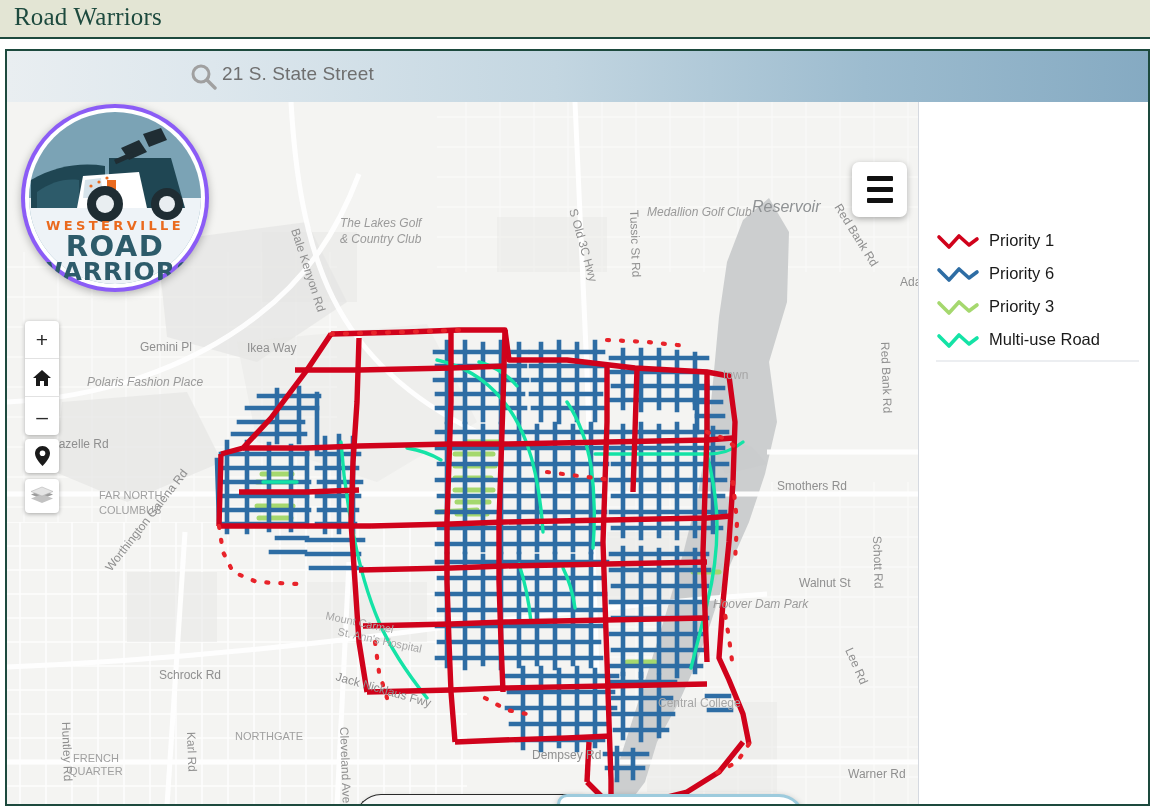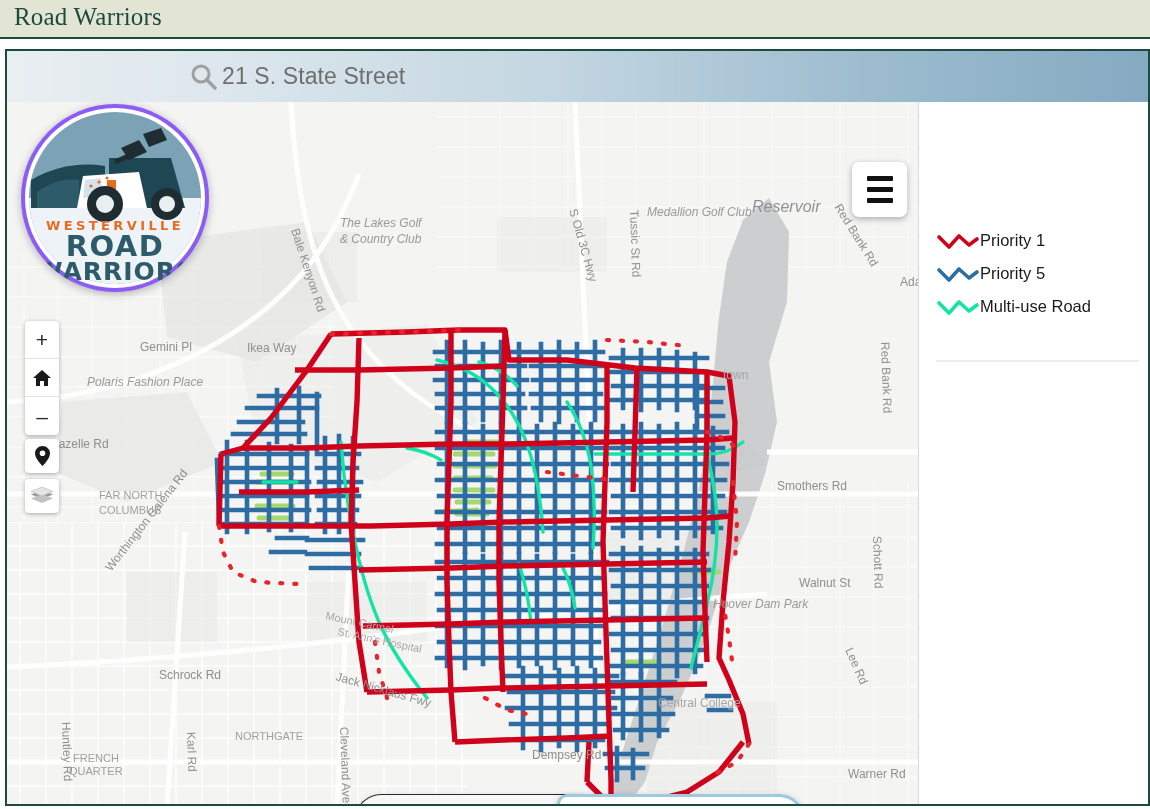--- a/index.html
+++ b/index.html
@@ -41,21 +41,21 @@
     background: linear-gradient(90deg,#e9eef1 0%, #dde7ed 18%, #c3d6e1 48%, #9dbccf 75%, #85aac2 100%);
     z-index: 40;
     display: flex; align-items: center;
   }
   #search-icon {
     position: absolute; left: 183px; top: 12px;
     width: 27px; height: 27px;
   }
   #search-value {
     position: absolute; left: 215px; top: 12px;
-    font-size: 23px; color: #6f6f6f;
+    font-size: 19px; color: #6f6f6f;
     font-family: "Liberation Sans", sans-serif;
     letter-spacing: .1px;
   }
 
   
   #map-area {
     position: absolute; left: 0; top: 51px;
     width: 911px; height: 704px;
     background: #f4f4f2;
     overflow: hidden;
@@ -112,21 +112,21 @@
     position: absolute; left: 911px; top: 51px;
     width: 232px; height: 704px;
     background: #fff;
     border-left: 1px solid #d5d9e0;
     z-index: 30;
   }
   #legend-list { position: absolute; left: 17px; top: 122px; width: 205px; }
   .legend-row { display: flex; align-items: center; height: 33px; }
   .legend-symbol { width: 44px; height: 22px; flex: 0 0 44px; }
   .legend-label {
-    font-size: 16.5px; color: #1a1a1a; 
+    font-size: 16.5px; color: #1a1a1a; margin-left: 9px;
     font-family: "Liberation Sans", sans-serif;
   }
   #legend-divider {
     position: absolute; left: 17px; top: 258px;
     width: 203px; height: 2px; background: #eceef1;
   }
 
   
   #tab-bar {
     position: absolute; left: 348px; top: 743px;
@@ -465,21 +465,27 @@
         <div class="legend-row">
           <svg class="legend-symbol" viewBox="0 0 44 22">
             <path d="M3 7 L13 17 L23 6 L33 15 L41 9" fill="none" stroke="#d0021b" stroke-width="3.6" stroke-linecap="round" stroke-linejoin="round"></path>
           </svg>
           <span class="legend-label">Priority 1</span>
         </div>
         <div class="legend-row">
           <svg class="legend-symbol" viewBox="0 0 44 22">
             <path d="M3 7 L13 17 L23 6 L33 15 L41 9" fill="none" stroke="#2e6da4" stroke-width="3.6" stroke-linecap="round" stroke-linejoin="round"></path>
           </svg>
-          <span class="legend-label">Priority 5</span>
+          <span class="legend-label">Priority 6</span>
+        </div>
+        <div class="legend-row">
+          <svg class="legend-symbol" viewBox="0 0 44 22">
+            <path d="M3 7 L13 17 L23 6 L33 15 L41 9" fill="none" stroke="#a5d86e" stroke-width="3.6" stroke-linecap="round" stroke-linejoin="round"></path>
+          </svg>
+          <span class="legend-label">Priority 3</span>
         </div>
         <div class="legend-row">
           <svg class="legend-symbol" viewBox="0 0 44 22">
             <path d="M3 7 L13 17 L23 6 L33 15 L41 9" fill="none" stroke="#14e3a6" stroke-width="3.6" stroke-linecap="round" stroke-linejoin="round"></path>
           </svg>
           <span class="legend-label">Multi-use Road</span>
         </div>
       </div>
     <div id="legend-divider"></div>
   </div>

